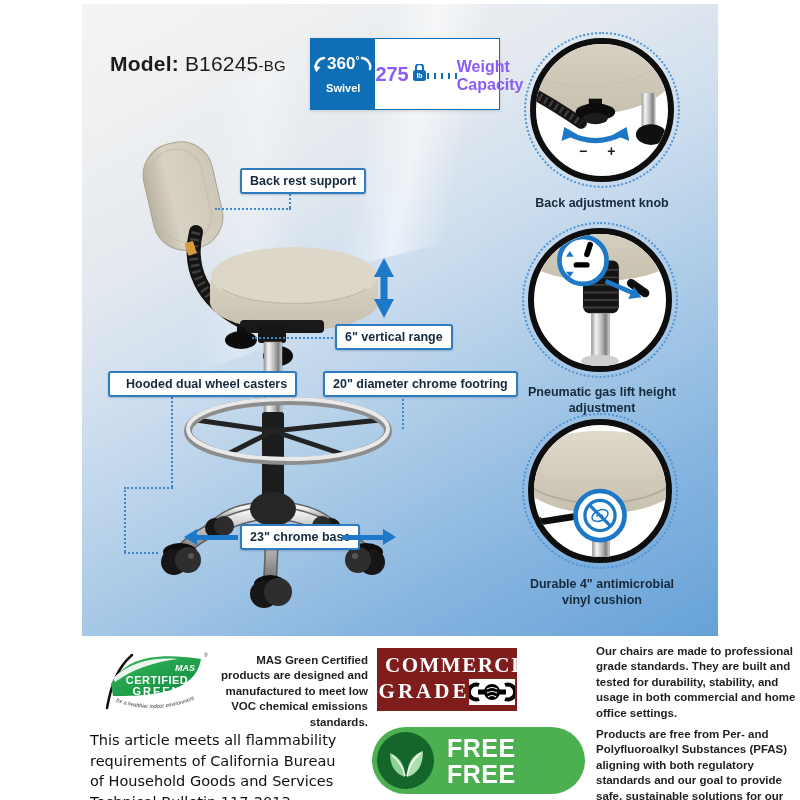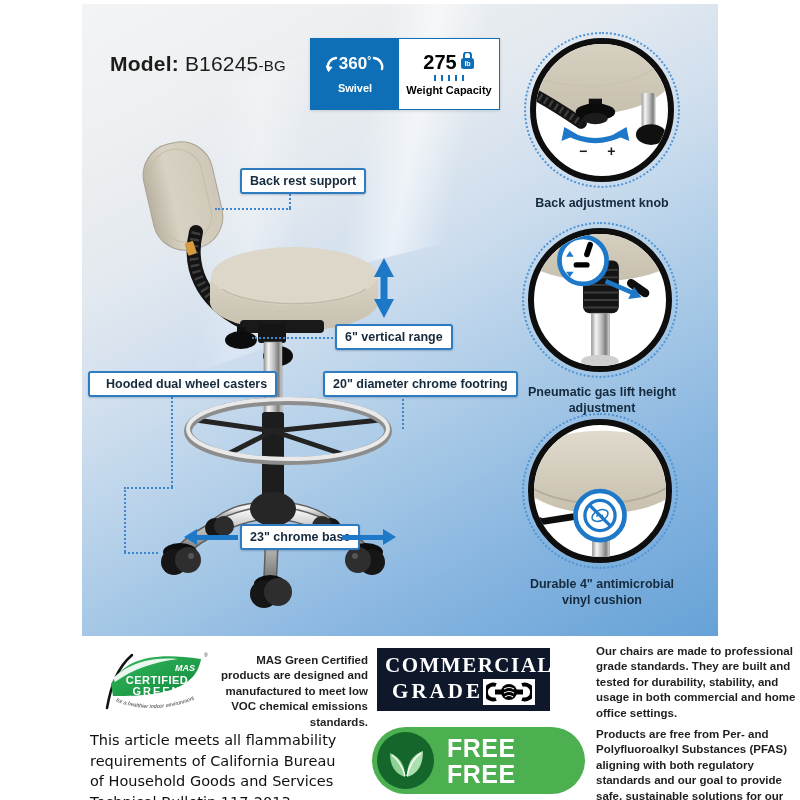--- a/index.html
+++ b/index.html
@@ -18,26 +18,26 @@
   .model-line .num { font-weight:400; }
   .model-line .suf { font-weight:400; font-size:15px; }
 
   
   .badge { position:absolute; left:228px; top:34px; width:190px; height:72px; display:flex; background:#fff; border:1px solid #0f6fb6; box-shadow:0 1px 3px rgba(0,0,0,.15); }
   .badge-left { width:88px; background:#0f6fb6; color:#fff; display:flex; flex-direction:column; align-items:center; justify-content:center; gap:1px; }
   .swivel-ico { display:flex; align-items:flex-start; }
   .swivel-num { font-weight:700; font-size:17px; line-height:1; }
   .swivel-deg { font-weight:700; font-size:10px; vertical-align:top; }
   .badge-left .cap { font-weight:700; font-size:11px; margin-top:2px; }
-  .badge-right { flex:1; display:flex; flex-direction:column; align-items:center; justify-content:center; color:#000000; }
+  .badge-right { flex:1; display:flex; flex-direction:row; align-items:center; justify-content:center; color:#8b5cf6; }
   .wc-top { display:flex; align-items:flex-start; gap:3px; }
   .wc-num { font-weight:700; font-size:20px; line-height:1; }
   .ticks { display:flex; gap:5px; margin-top:3px; }
   .ticks i { width:2px; height:6px; background:#0f6fb6; display:block; }
-  .wc-label { font-weight:700; font-size:11px; margin-top:3px; }
+  .wc-label { font-weight:700; font-size:16px; margin-top:3px; }
 
   
   .callout { position:absolute; background:#fff; border:2px solid #2e7bbf; border-radius:3px; color:#152a3d;
     font-weight:700; font-size:12.5px; padding:4px 8px; white-space:nowrap; box-shadow:0 1px 2px rgba(20,60,100,.25); z-index:6; }
   .leader-h { position:absolute; border-top:2px dotted #3b86cc; z-index:5; }
   .leader-v { position:absolute; border-left:2px dotted #3b86cc; z-index:5; }
   .harrow { position:absolute; height:5px; background:#1d78c8; z-index:6; }
   .harrow::after { content:""; position:absolute; top:-6px; border-top:8px solid transparent; border-bottom:8px solid transparent; }
   .harrow.left::after { left:-12px; border-right:13px solid #1d78c8; }
   .harrow.right::after { right:-12px; border-left:13px solid #1d78c8; }
@@ -47,21 +47,21 @@
   
   .detail-circle { position:absolute; width:156px; height:156px; z-index:4; }
   .detail-circle .dotring { position:absolute; inset:0; border-radius:50%; border:2px dotted #4f95d5; }
   .detail-circle .blackring { position:absolute; inset:6px; border-radius:50%; border:6px solid #0e0e0e; background:#fff; overflow:hidden; }
   .detail-circle svg { display:block; width:100%; height:100%; }
   .detail-label { position:absolute; color:#152a3d; font-weight:700; font-size:12.5px; text-align:center; line-height:1.25; z-index:4; }
 
   
   .footer-text { position:absolute; color:#1f1f1f; font-weight:700; font-size:11.5px; line-height:1.34; }
   .mas-logo { position:absolute; left:100px; top:646px; }
-  .cg-badge { position:absolute; left:377px; top:648px; width:173px; height:63px; background:#0f172a; color:#fff;
+  .cg-badge { position:absolute; left:377px; top:648px; width:140px; height:63px; background:#7f1d1d; color:#fff;
     font-family:"Liberation Serif", serif; display:flex; flex-direction:column; justify-content:center; padding:2px 8px; }
   .cg-line1 { font-weight:700; font-size:21px; letter-spacing:1.5px; line-height:1.1; text-align:center; }
   .cg-line2 { display:flex; align-items:center; justify-content:center; margin-top:1px; }
   .cg-grade { font-weight:700; font-size:21px; letter-spacing:3px; }
   .cg-tool { width:52px; height:26px; background:#fff; display:flex; align-items:center; justify-content:center; }
 
   .flam-text { position:absolute; left:90px; top:730px; width:258px; color:#101010; font-family:"DejaVu Sans", sans-serif;
     font-weight:500; font-size:14.5px; line-height:1.42; }
 
   .pfas-badge { position:absolute; left:372px; top:727px; width:213px; height:67px; background:#4caf50; border-radius:34px;
@@ -229,21 +229,21 @@
       <span>Back rest support</span>
     </div>
     <div class="leader-v" style="left:207px; top:190px; height:14px;"></div>
     <div class="leader-h" style="left:133px; top:204px; width:76px;"></div>
 
     <div class="callout" style="left:253px; top:320px;">
       <span>6" vertical range</span>
     </div>
     <div class="leader-h" style="left:170px; top:333px; width:85px;"></div>
 
-    <div class="callout" style="left:6px; top:367px;padding-left:16px;">
+    <div class="callout" style="left:26px; top:367px;padding-left:16px;">
       <span>Hooded dual wheel casters</span>
     </div>
     <div class="leader-v" style="left:89px; top:390px; height:93px;"></div>
     <div class="leader-h" style="left:42px; top:483px; width:49px;"></div>
     <div class="leader-v" style="left:42px; top:483px; height:65px;"></div>
     <div class="leader-h" style="left:42px; top:548px; width:34px;"></div>
 
     <div class="callout" style="left:241px; top:367px;">
       <span>20" diameter chrome footring</span>
     </div>

